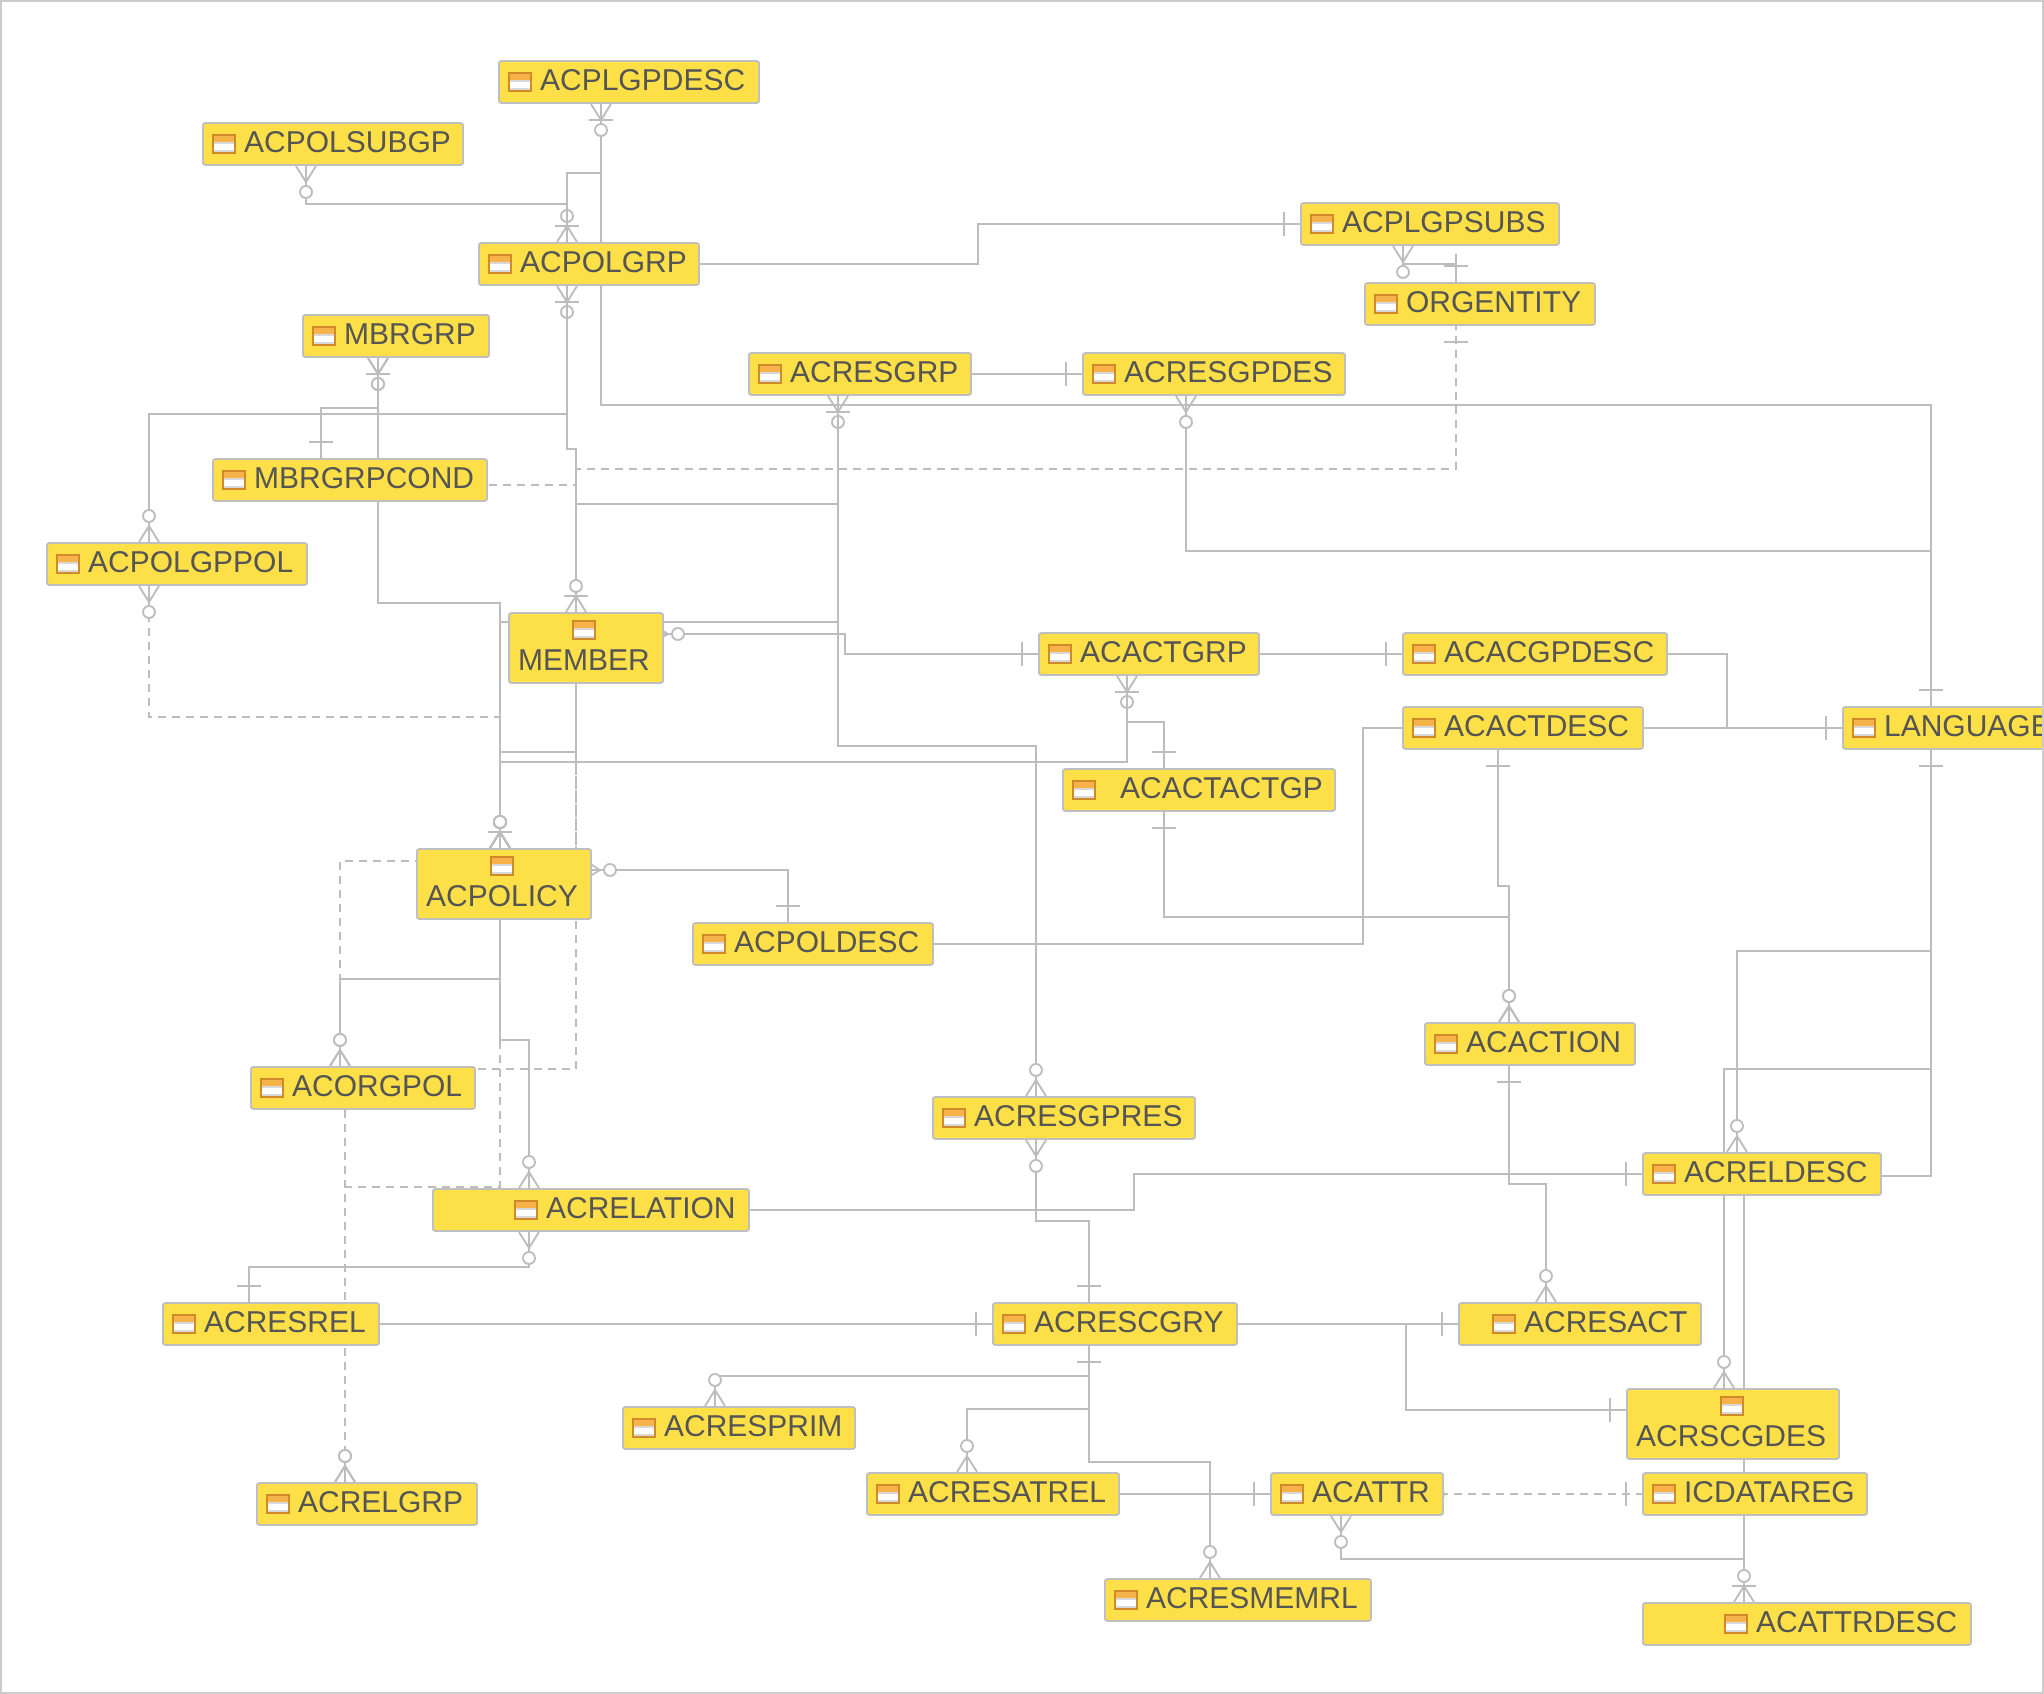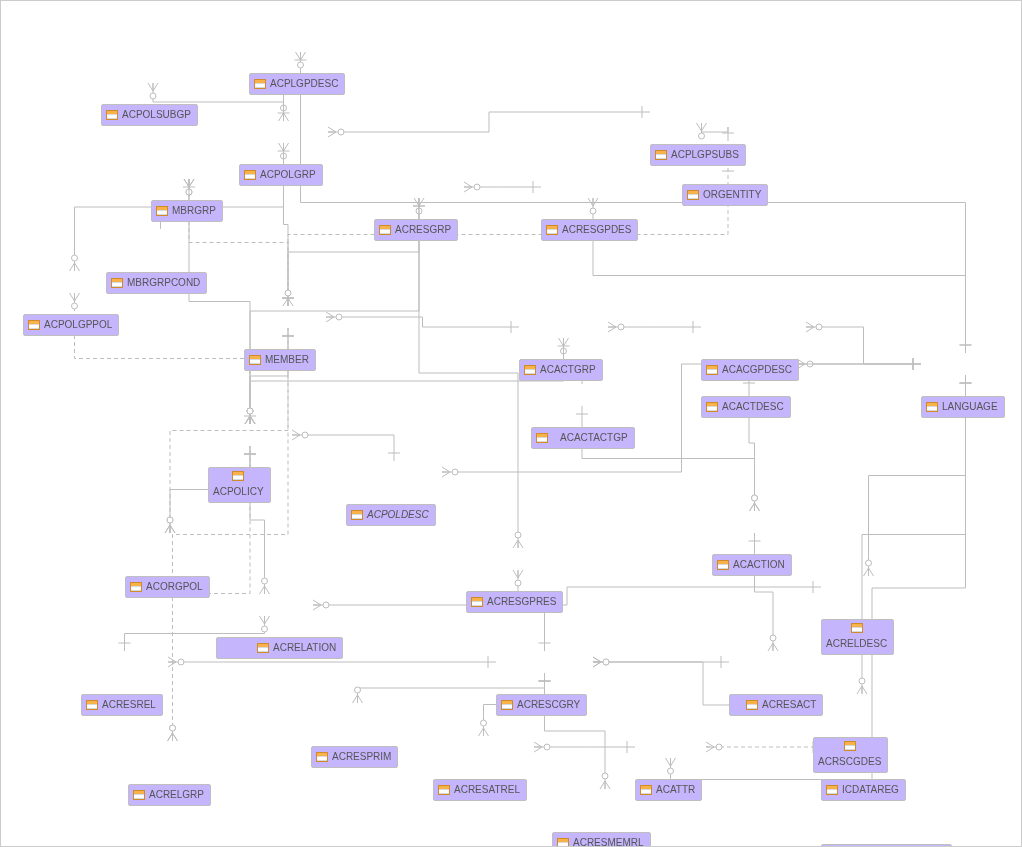--- a/index.html
+++ b/index.html
@@ -20,33 +20,32 @@
   }
   svg.lines {
     position: absolute;
     left: 0; top: 0;
     width: 1022px;
     height: 847px;
     pointer-events: none;
   }
   .entity {
     position: absolute;
-    background: #c4b5fd;
+    background: #fde047;
     border: 1px solid #bfbfbf;
     border-radius: 2px;
     padding: 3px 6px 3px 4px;
     display: flex;
     align-items: center;
     gap: 4px;
     white-space: nowrap;
     box-shadow: 0 0 0 rgba(0,0,0,0);
-    font-size: 10px;
+    font-size: 15px;
     line-height: 14px;
     color: #555;
-    margin-top: 43px;
   }
   .entity .glyph {
     width: 12px;
     height: 10px;
     display: inline-block;
     background:
       linear-gradient(to bottom, #f7b24a 0 3px, #fff 3px 100%);
     border: 1px solid #d08a2a;
     box-sizing: border-box;
   }
@@ -589,21 +588,21 @@
         <span>ACRESGPDES</span>
       </div>
       <div class="entity" style="left: 105px; top: 228px;">
         <span class="glyph"></span>
         <span>MBRGRPCOND</span>
       </div>
       <div class="entity" style="left: 22px; top: 270px; justify-content: center;">
         <span class="glyph"></span>
         <span>ACPOLGPPOL</span>
       </div>
-      <div class="entity" style="left: 243px; top: 305px;">
+      <div class="entity" style="left: 253px; top: 305px; flex-direction: column;">
         <span class="glyph"></span>
         <span>MEMBER</span>
       </div>
       <div class="entity" style="left: 518px; top: 315px;">
         <span class="glyph"></span>
         <span>ACACTGRP</span>
       </div>
       <div class="entity" style="left: 700px; top: 315px;">
         <span class="glyph"></span>
         <span>ACACGPDESC</span>
@@ -617,37 +616,37 @@
         <span>LANGUAGE</span>
       </div>
       <div class="entity" style="left: 530px; top: 383px; gap: 12px;">
         <span class="glyph"></span>
         <span>ACACTACTGP</span>
       </div>
       <div class="entity" style="left: 207px; top: 423px; flex-direction: column;">
         <span class="glyph"></span>
         <span>ACPOLICY</span>
       </div>
-      <div class="entity" style="left: 345px; top: 460px; font-style: italic;">
+      <div class="entity" style="left: 345px; top: 460px;">
         <span class="glyph"></span>
         <span>ACPOLDESC</span>
       </div>
       <div class="entity" style="left: 711px; top: 510px;">
         <span class="glyph"></span>
         <span>ACACTION</span>
       </div>
       <div class="entity" style="left: 124px; top: 532px;">
         <span class="glyph"></span>
         <span>ACORGPOL</span>
       </div>
       <div class="entity" style="left: 465px; top: 547px;">
         <span class="glyph"></span>
         <span>ACRESGPRES</span>
       </div>
-      <div class="entity" style="left: 820px; top: 575px; flex-direction: column;">
+      <div class="entity" style="left: 820px; top: 575px;">
         <span class="glyph"></span>
         <span>ACRELDESC</span>
       </div>
       <div class="entity" style="left: 215px; top: 593px; padding-left: 40px;">
         <span class="glyph"></span>
         <span>ACRELATION</span>
       </div>
       <div class="entity" style="left: 80px; top: 650px;">
         <span class="glyph"></span>
         <span>ACRESREL</span>

